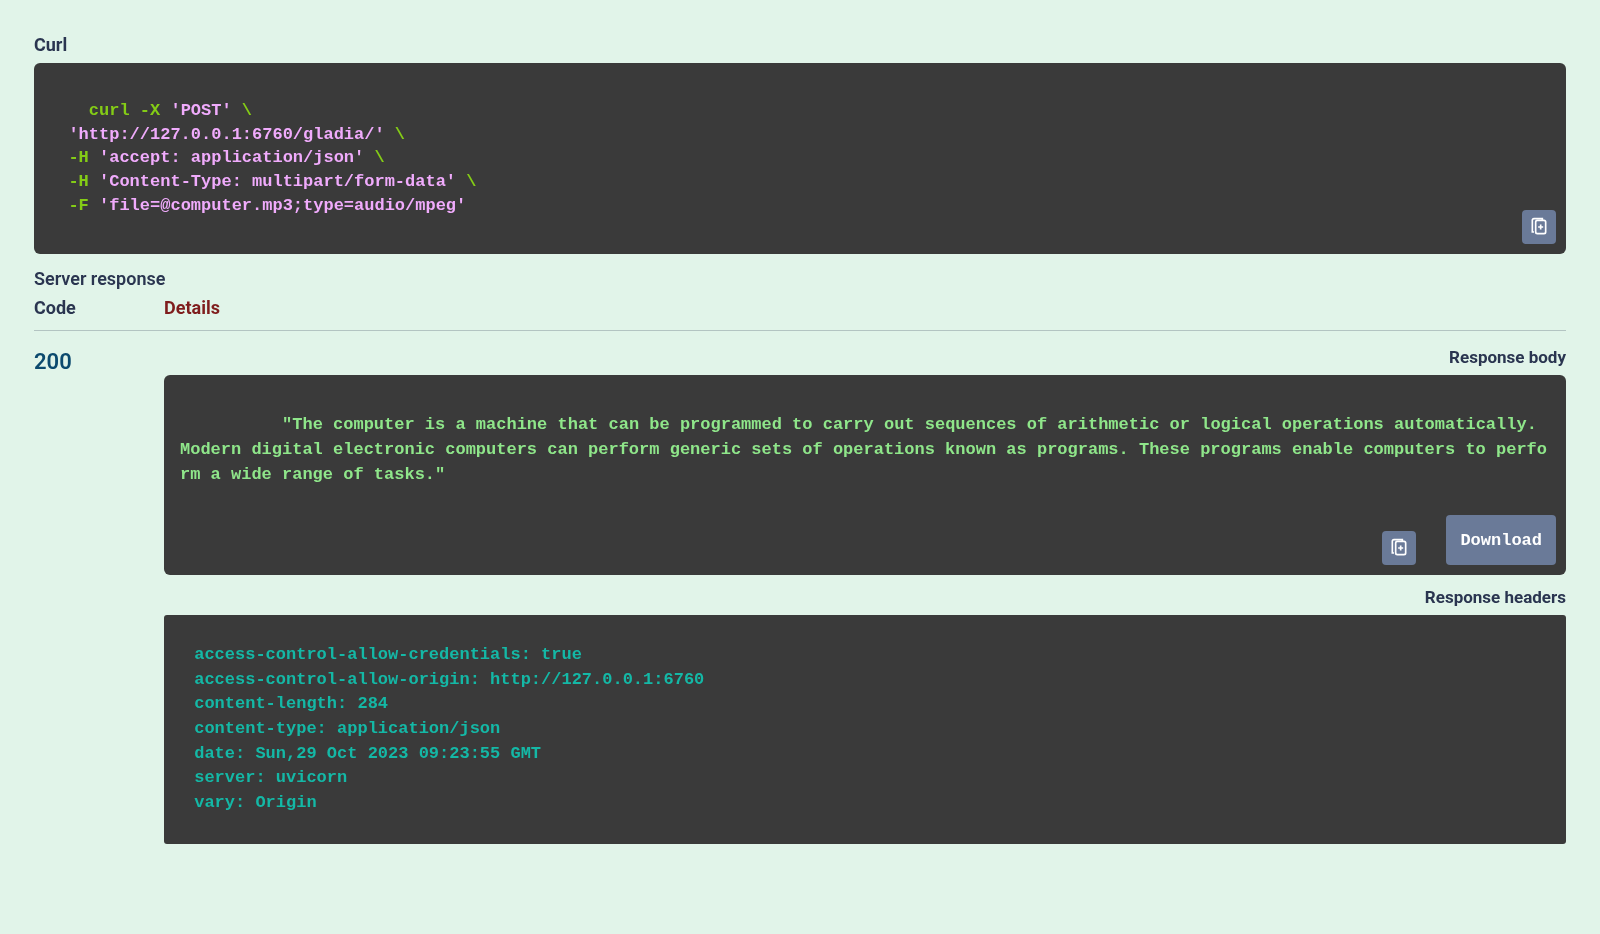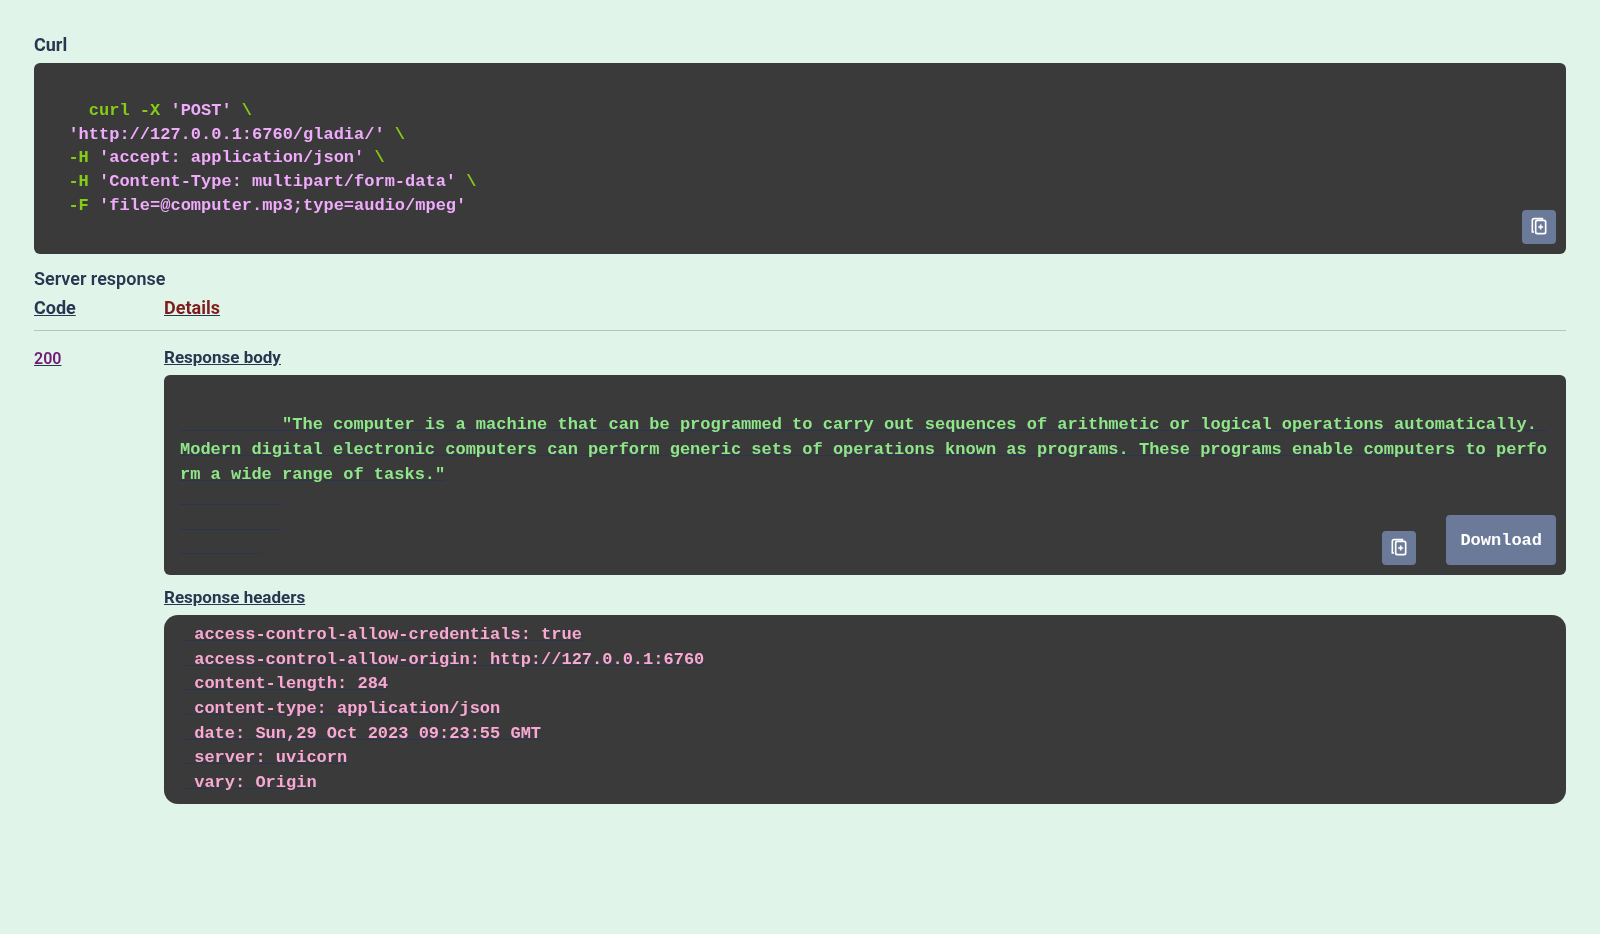--- a/index.html
+++ b/index.html
@@ -78,21 +78,20 @@
     }
     .copy-btn.offset {
       right: 150px;
     }
     .section {
       margin-bottom: 10px;
     }
     .response-table {
       width: 100%;
       margin-top: 6px;
-      text-decoration: underline;
     }
     .response-header-row {
       display: flex;
       border-bottom: 1px solid rgba(42,53,80,0.25);
       padding-bottom: 12px;
       margin-bottom: 16px;
     }
     .col-code {
       width: 130px;
       font-size: 18px;
@@ -104,58 +103,59 @@
       font-size: 18px;
       font-weight: 700;
       color: #7f1d1d;
     }
     .response-row {
       display: flex;
       align-items: flex-start;
     }
     .status-code {
       width: 130px;
-      font-size: 16px;
+      font-size: 22px;
       font-weight: 600;
-      color: #701a75;
+      color: #0c4a6e;
       padding-top: 2px;
     }
     .details-col {
       flex: 1;
     }
     .sub-h {
       font-size: 17px;
       font-weight: 700;
       color: #2a3550;
       margin-top: 12px;
       margin-bottom: 8px;
+      text-align: right;
     }
     .sub-h:first-child {
       margin-top: 0;
     }
     .response-body-block {
       background: #3a3a3a;
       border-radius: 6px;
       padding: 14px 16px;
       font-family: "SFMono-Regular", Consolas, "Liberation Mono", Menlo, monospace;
       font-size: 17px;
       color: #8fe68a;
       position: relative;
       line-height: 1.45;
       font-weight: 700;
       white-space: pre-wrap;
       word-break: break-all;
     }
     .headers-block {
       background: #3a3a3a;
-      border-radius: 14px;
-      padding: 8px 20px;
+      border-radius: 3px;
+      padding: 28px 20px;
       font-family: "SFMono-Regular", Consolas, "Liberation Mono", Menlo, monospace;
       font-size: 17px;
-      color: #f9a8d4;
+      color: #14b8a6;
       line-height: 1.45;
       font-weight: 700;
       white-space: pre;
     }
   </style>
 </head>
 <body>
 
 <div class="section">
   <h4>Curl</h4>

